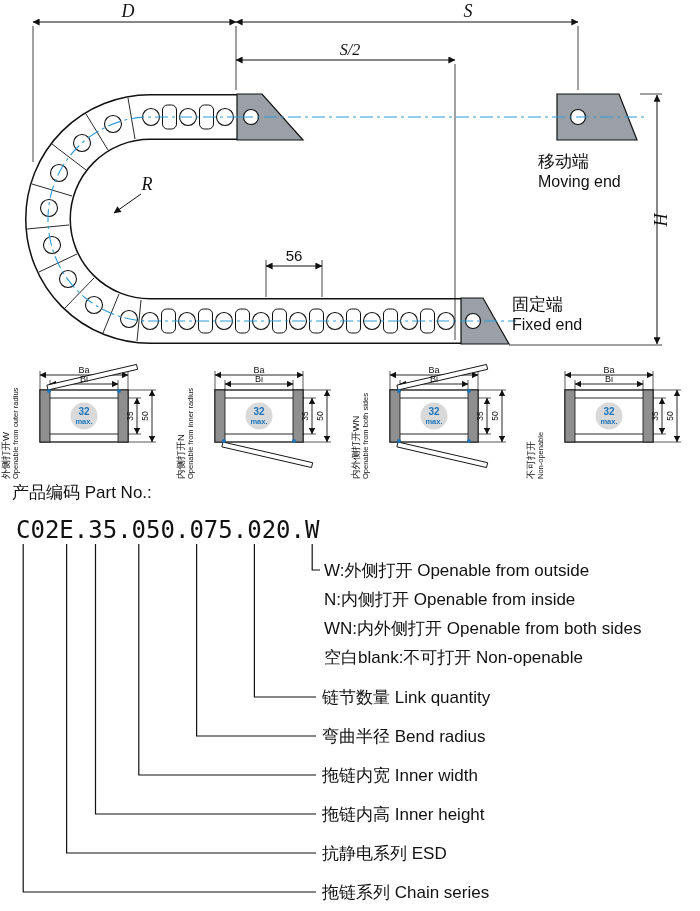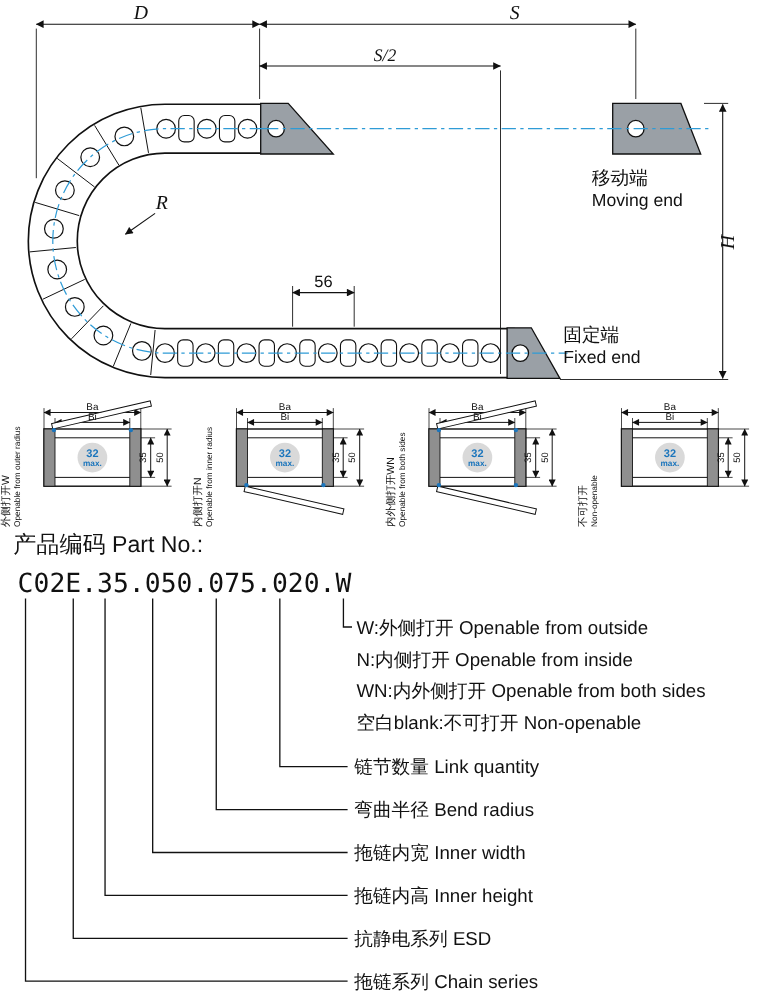--- a/index.html
+++ b/index.html
@@ -17,21 +17,21 @@
   .sections{position:absolute;left:0;top:358px;width:700px;display:flex;}
   .section-item{position:relative;width:175px;height:124px;}
   .section-item svg{position:absolute;left:20px;top:4px;}
   .vlabel{position:absolute;left:-48px;top:51px;width:118px;height:22px;
     transform:rotate(-90deg);white-space:nowrap;}
   .vlabel .zh{display:block;font-size:9.5px;line-height:11px;}
   .vlabel .en{display:block;font-size:7.5px;line-height:9px;}
   .cs-dim{font-size:9px;}
   .cs-dim-rot{font-size:8.5px;}
   .cs-max{font-weight:bold;fill:#1b75bc;}
-  #part-heading{position:absolute;left:12px;top:481px;font-size:21px;}
+  #part-heading{position:absolute;left:12px;top:481px;font-size:17px;}
   #legend-svg{position:absolute;left:0;top:508px;}
   .code-text{font-family:"DejaVu Sans Mono","Liberation Mono",monospace;font-size:24px;}
   .legend-text{font-size:17px;}
 </style>
 </head>
 <body>
 
 <svg id="top-svg" width="700" height="354" viewBox="0 0 700 354">
   <defs>
     <marker id="ah" viewBox="0 0 10 10" refX="9.5" refY="5" markerWidth="9" markerHeight="7" orient="auto-start-reverse">

